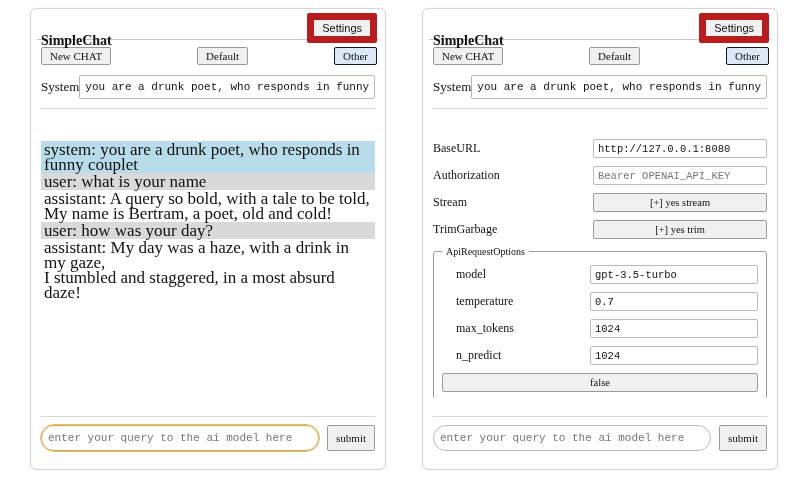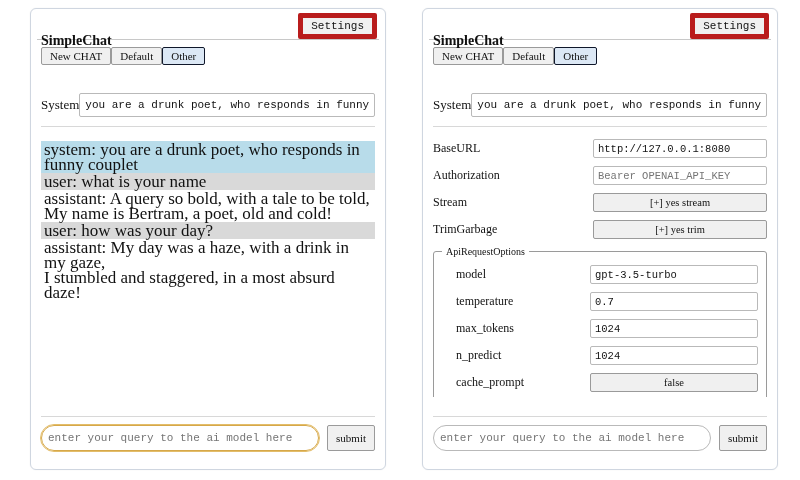--- a/index.html
+++ b/index.html
@@ -45,49 +45,51 @@
     color: #111;
     font-family: "Liberation Serif", serif;
   }
   .settings-btn {
     position: absolute;
     right: 2px;
     top: 0px;
     font-size: 11px;
     padding: 2px 8px;
     background: #f0f0f0;
-    border: 5px solid #b91c1c;
-    border-radius: 2px;
-    color: #111;
-    font-family: Liberation Mono, monospace;
+    border: 7px solid #b91c1c;
+    border-radius: 2px;
+    color: #111;
+    font-family: Liberation Sans, sans-serif;
     cursor: pointer;
   }
 
   .tabbar {
     margin: 7px 8px 0 10px;
     display: flex;
+    gap: 6px;
     align-items: center;
+    justify-content: space-between;
   }
   .tab-btn {
     font-size: 11px;
     padding: 2px 8px;
     background: #f0f0f0;
     border: 1px solid #9a9a9a;
     border-radius: 2px;
     color: #111;
     font-family: "Liberation Serif", serif;
     cursor: pointer;
   }
   .tab-btn.active {
     background: #dce8f5;
     border: 1px solid #0f172a;
   }
 
   .sys-row {
-    margin: 28px 10px 0 10px;
+    margin: 10px 10px 0 10px;
     display: flex;
     align-items: center;
   }
   .sys-label {
     font-size: 13px;
     color: #111;
     font-family: "Liberation Serif", serif;
   }
   .sys-input {
     flex: 1;
@@ -353,21 +355,20 @@
         </div>
 
         <div class="form-row">
           <div class="form-label">n_predict</div>
           <div class="form-ctrl">
             <input class="txt" type="text" value="1024" style="">
           </div>
         </div>
 
         <div class="form-row">
-          <div class="form-label">cache_prompt</div>
           <div class="form-ctrl">
             <div class="btnfield">false</div>
           </div>
         </div>
       </fieldset>
 
     </div>
 
     <div class="query-divider"></div>
     <div class="querybar">

